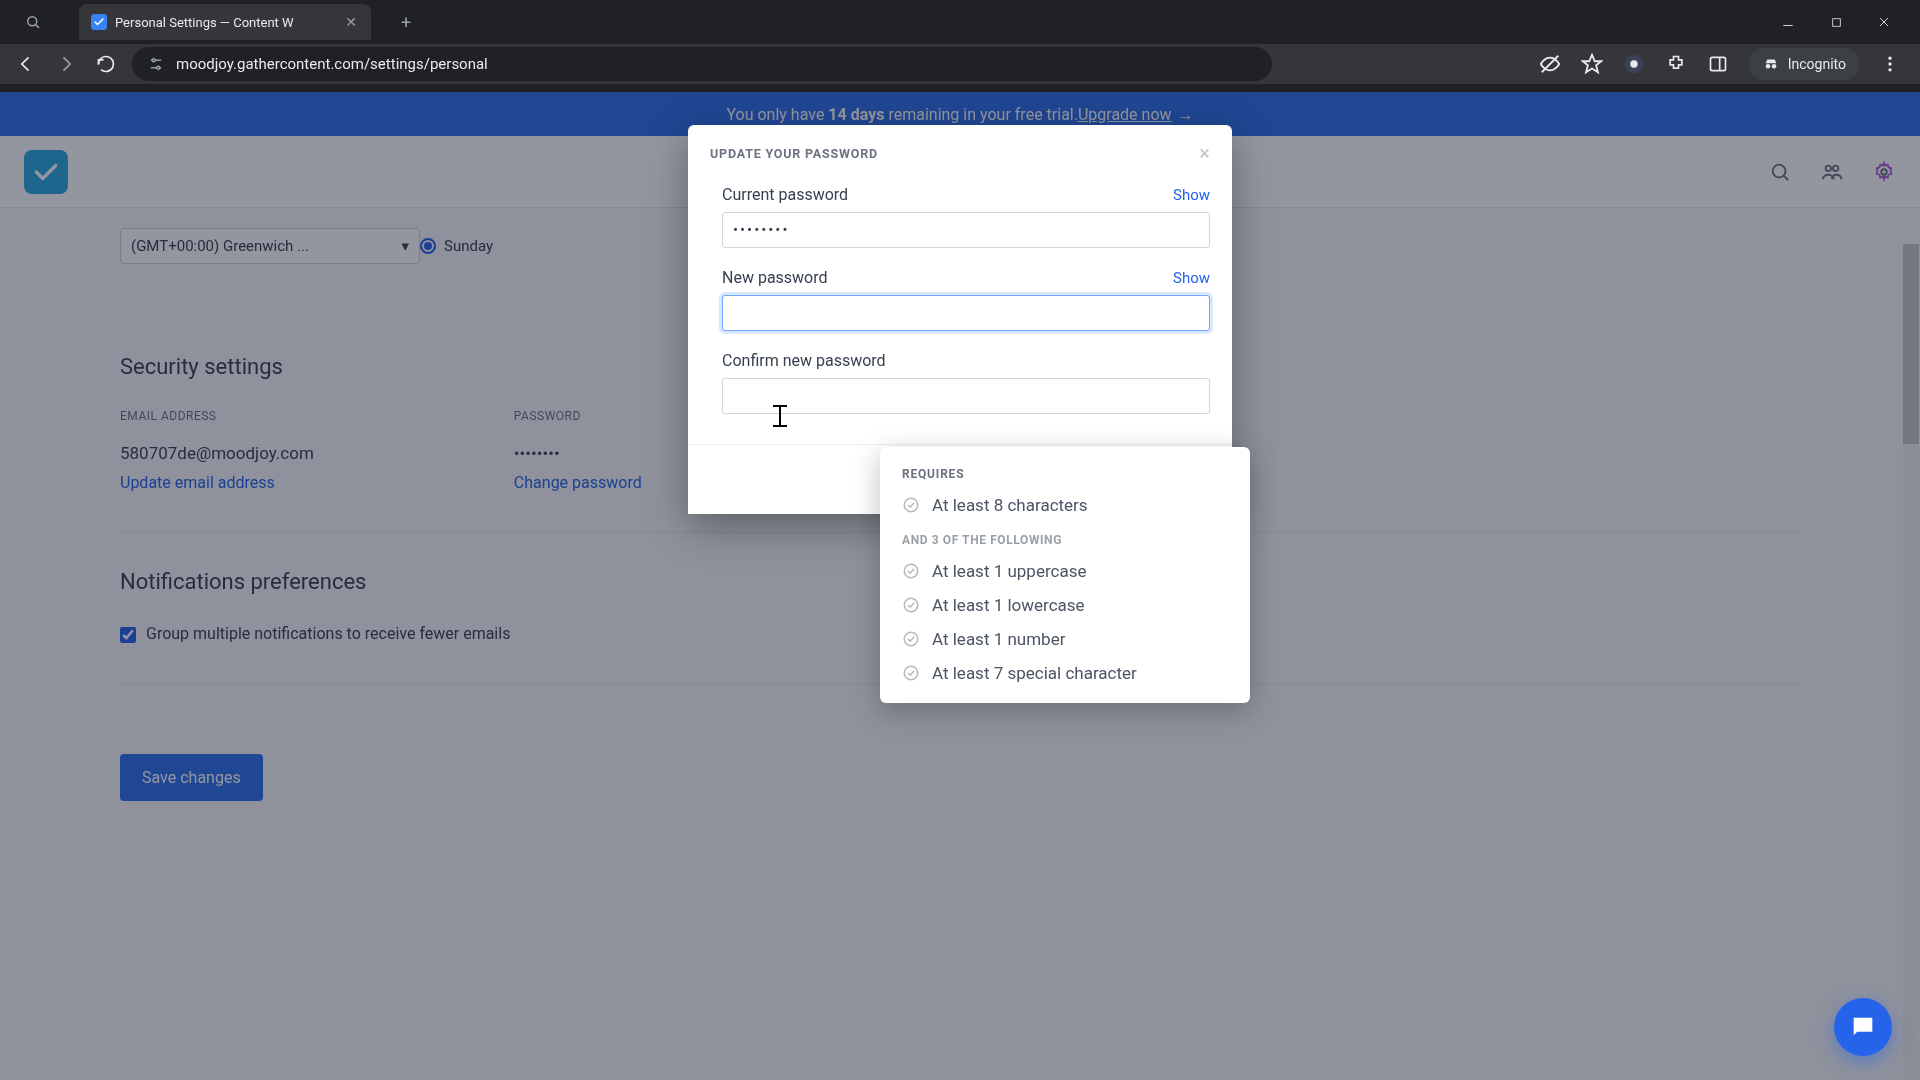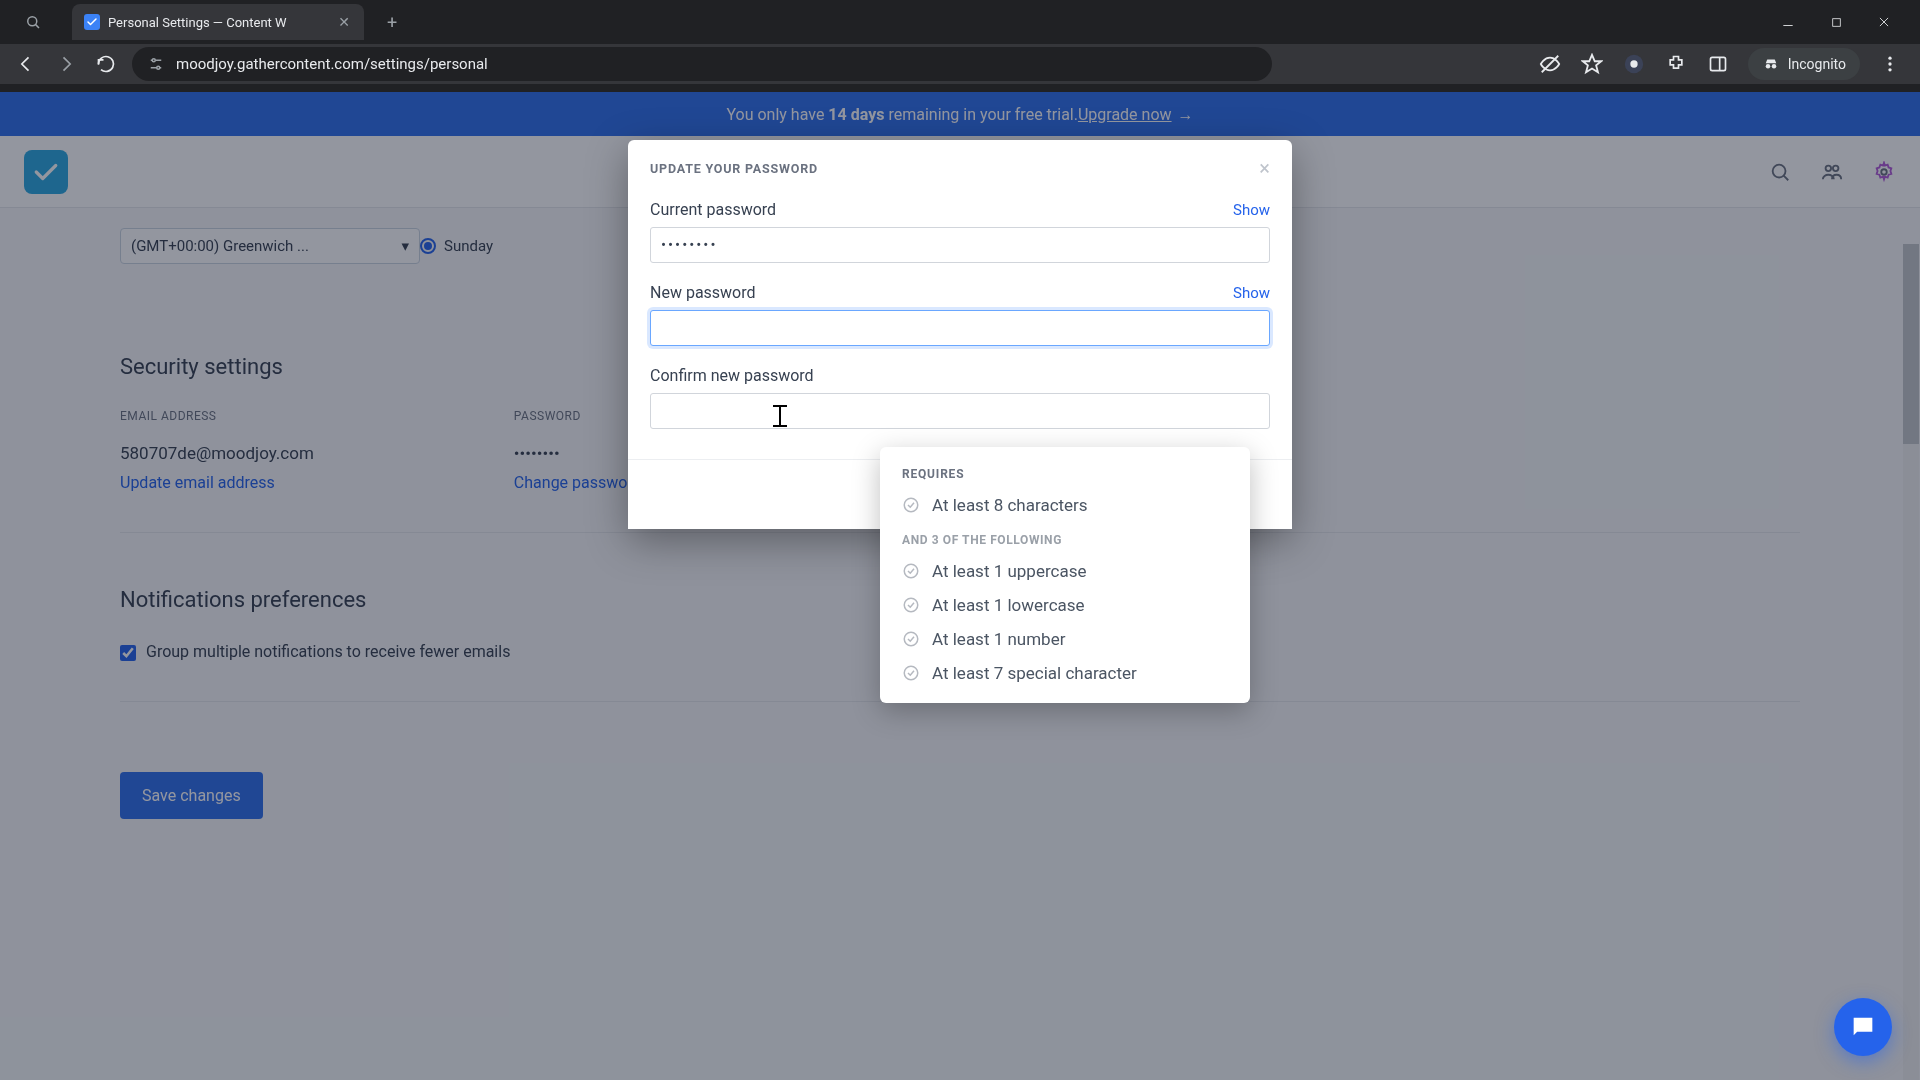--- a/index.html
+++ b/index.html
@@ -1,20 +1,20 @@
 <!DOCTYPE html>
 <html><head>
 <meta charset="utf-8">
 <style>
   * { box-sizing: border-box; margin: 0; padding: 0; font-family: -apple-system, BlinkMacSystemFont, "Segoe UI", Roboto, sans-serif; }
   body { width: 1920px; height: 1080px; overflow: hidden; background: #202124; }
 
   
   .browser-chrome { width: 100%; height: 92px; background: #202124; display: flex; flex-direction: column; }
-  .tab-bar { height: 44px; display: flex; align-items: center; padding: 8px 8px; gap: 14px; }
+  .tab-bar { height: 44px; display: flex; align-items: center; padding: 8px 8px; gap: 21px; }
   .tab-spacer-left { width: 50px; height: 36px; display:flex; align-items:center; justify-content:center; }
   .tab { width: 292px; height: 36px; background: #35363a; border-radius: 8px 8px 0 0; display: flex; align-items: center; padding: 0 12px; gap: 8px; color: #e8eaed; font-size: 13px; }
   .tab .favicon { width: 16px; height: 16px; background: #3b82f6; border-radius: 3px; display:flex; align-items:center; justify-content:center; }
   .tab .favicon svg { width:12px; height:12px; }
   .tab .title { flex: 1; white-space: nowrap; overflow: hidden; text-overflow: ellipsis; }
   .tab .close { width: 16px; height: 16px; color: #9aa0a6; display:flex; align-items:center; justify-content:center; font-size:14px; }
   .new-tab { width: 28px; height: 28px; color: #9aa0a6; display:flex; align-items:center; justify-content:center; font-size:18px; border-radius:50%; }
   .window-controls { margin-left: auto; display: flex; gap: 24px; padding-right: 16px; color: #e8eaed; }
   .window-controls span { width: 24px; height: 24px; display:flex; align-items:center; justify-content:center; }
 
@@ -58,26 +58,26 @@
 
   .notif-row { display:flex; align-items:flex-start; gap:10px; font-size:16px; color:#374151;}
   .notif-row input { width:16px; height:16px; accent-color:#2563eb; margin-top:3px;}
   .notif-desc { color:#6b7280; font-size:16px; margin-top:12px; max-width:640px; line-height:1.5;}
 
   .save-btn { margin-top: 70px; background:#2f6fec; color:#fff; border:none; padding: 14px 22px; font-size:16px; border-radius:4px;}
 
   
   .overlay { position:absolute; inset:0; background: rgba(15,23,42,0.45); }
 
-  .modal { position:absolute; top: 48px; left: 50%; transform: translateX(-50%); width: 664px; background:#fff; border-radius: 6px; box-shadow: 0 12px 40px rgba(0,0,0,0.35); }
+  .modal { position:absolute; top: 33px; left: 50%; transform: translateX(-50%); width: 544px; background:#fff; border-radius: 6px; box-shadow: 0 12px 40px rgba(0,0,0,0.35); }
   .modal-header { padding: 18px 22px 14px; display:flex; align-items:center; }
   .modal-title { font-size:12.5px; font-weight:700; letter-spacing:0.8px; color:#6b7280;}
   .modal-close { margin-left:auto; color:#bfc4cc; font-size:20px; line-height:1; }
   .modal-body { padding: 8px 22px 22px; }
-  .form-row { margin-bottom: 20px; }
+  .form-row { margin-bottom: 20px; margin-left: 12px; }
   .form-row .lbl-row { display:flex; justify-content:space-between; align-items:center; margin-bottom:8px;}
   .form-row label { font-size:16px; color:#374151;}
   .show-link { font-size:15px; color:#2563eb;}
   .pw-input { width:100%; height:36px; border:1px solid #d1d5db; border-radius:3px; padding: 0 10px; font-size:15px; color:#374151; background:#fff;}
   .pw-input.focused { border:1px solid #6aa7ff; box-shadow: 0 0 0 3px rgba(71,141,255,0.20); outline:none;}
   .pw-masked { letter-spacing:2px; }
   .modal-footer { border-top:1px solid #eceef1; height:70px; background:#fff; }
 
   
   .req-popover { position:absolute; top: 355px; left: calc(50% - 80px); width: 370px; background:#fff; border-radius:6px; box-shadow: 0 8px 28px rgba(0,0,0,0.25); padding: 20px 22px; }
@@ -278,21 +278,21 @@
         <a class="field-link">Update email address</a>
       </div>
       <div>
         <div class="field-label">PASSWORD</div>
         <div class="field-value">••••••••</div>
         <a class="field-link">Change password</a>
       </div>
     </div>
     <hr class="divider">
 
-    <h2 class="section-title" style="margin-top:54px">Notifications preferences</h2>
+    <h2 class="section-title" style="margin-top:36px">Notifications preferences</h2>
     <div class="notif-row">
       <input type="checkbox" checked="" style="">
       <span>Group multiple notifications to receive fewer emails</span>
     </div>
     <hr class="divider">
 
     <button class="save-btn">Save changes</button>
   </div>
 
   <div class="scrollbar">

